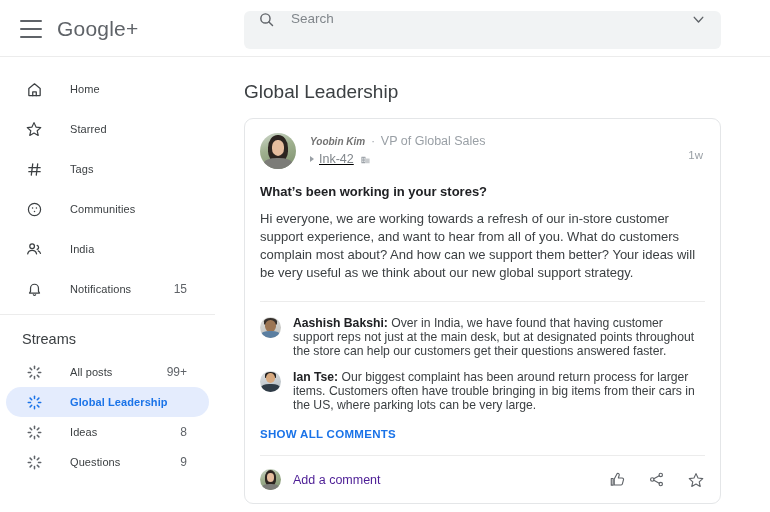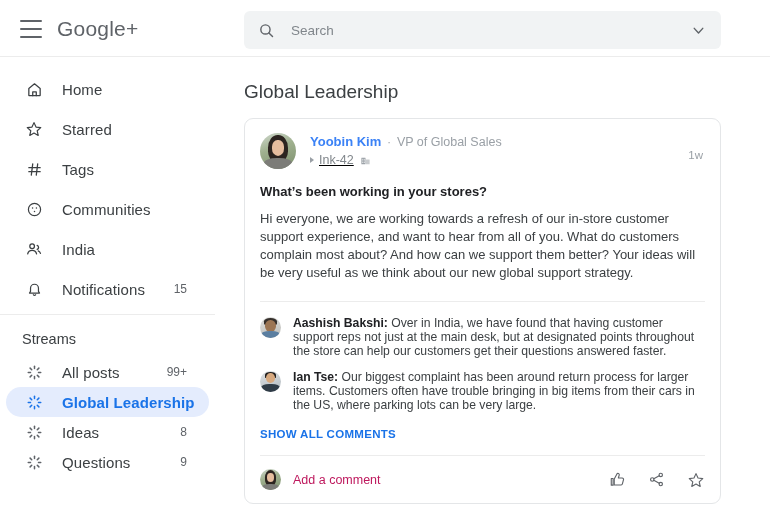--- a/index.html
+++ b/index.html
@@ -48,21 +48,21 @@
     white-space: nowrap;
   }
 
   
   #search-box {
     position: absolute;
     left: 244px; top: 11px;
     width: 477px; height: 38px;
     background: #f1f3f4;
     border-radius: 6px;
-    display: flex; align-items: center;
+    display: flex; align-items: flex-start;
     cursor: text;
   }
   #search-icon { margin-left: 14px; display: flex; }
   #search-input {
     border: none; outline: none; background: transparent;
     margin-left: 16px;
     flex: 1;
     font-family: "Liberation Sans", sans-serif;
     font-size: 13.5px;
     color: #3c4043;
@@ -86,22 +86,22 @@
     border-radius: 15px;
     cursor: pointer;
     color: #3c4043;
   }
   .nav-item .nav-icon {
     width: 24px; margin-left: 16px;
     display: flex; align-items: center; justify-content: center;
     flex: none;
   }
   .nav-item .nav-label {
-    margin-left: 16px;
-    font-size: 15px;
+    margin-left: 24px;
+    font-size: 11px;
     letter-spacing: .1px;
     white-space: nowrap;
   }
   .nav-item .nav-count {
     position: absolute;
     right: 22px;
     font-size: 12px;
     color: #5f6368;
   }
   .nav-item.active { background: #e4ecfd; }
@@ -159,21 +159,21 @@
   }
   .avatar {
     border-radius: 50%;
     flex: none;
     overflow: hidden;
     position: relative;
   }
   #author-avatar { width: 36px; height: 36px; }
   #post-author-meta { margin-left: 14px; padding-top: 1px; }
   #author-line { display: flex; align-items: center; white-space: nowrap; }
-  #author-name { font-size: 13px; font-weight: bold; color: #3b82f6; }
+  #author-name { font-size: 10px; font-weight: bold; color: #737373; font-style: italic; }
   .dot-sep { margin: 0 6px; color: #9aa0a6; font-size: 11px; }
   #author-role { font-size: 12.5px; color: #9aa0a6; }
   #post-group-line {
     display: flex; align-items: center;
     margin-top: 4px; white-space: nowrap; text-decoration: underline;
   }
   #group-caret {
     width: 0; height: 0;
     border-left: 4px solid #9aa0a6;
     border-top: 3.2px solid transparent;
@@ -234,21 +234,21 @@
     border-top: 1px solid #ececec;
     height: 48px;
     display: flex;
     align-items: center;
     position: relative;
   }
   #composer-avatar { width: 21px; height: 21px; }
   #composer-placeholder {
     margin-left: 12px;
     font-size: 12.5px;
-    color: #be185d;
+    color: #4c1d95;
     cursor: text;
   }
   #post-actions {
     position: absolute;
     right: 0;
     display: flex;
     align-items: center;
     gap: 22px;
   }
   .action-icon { cursor: pointer; display: flex; }

